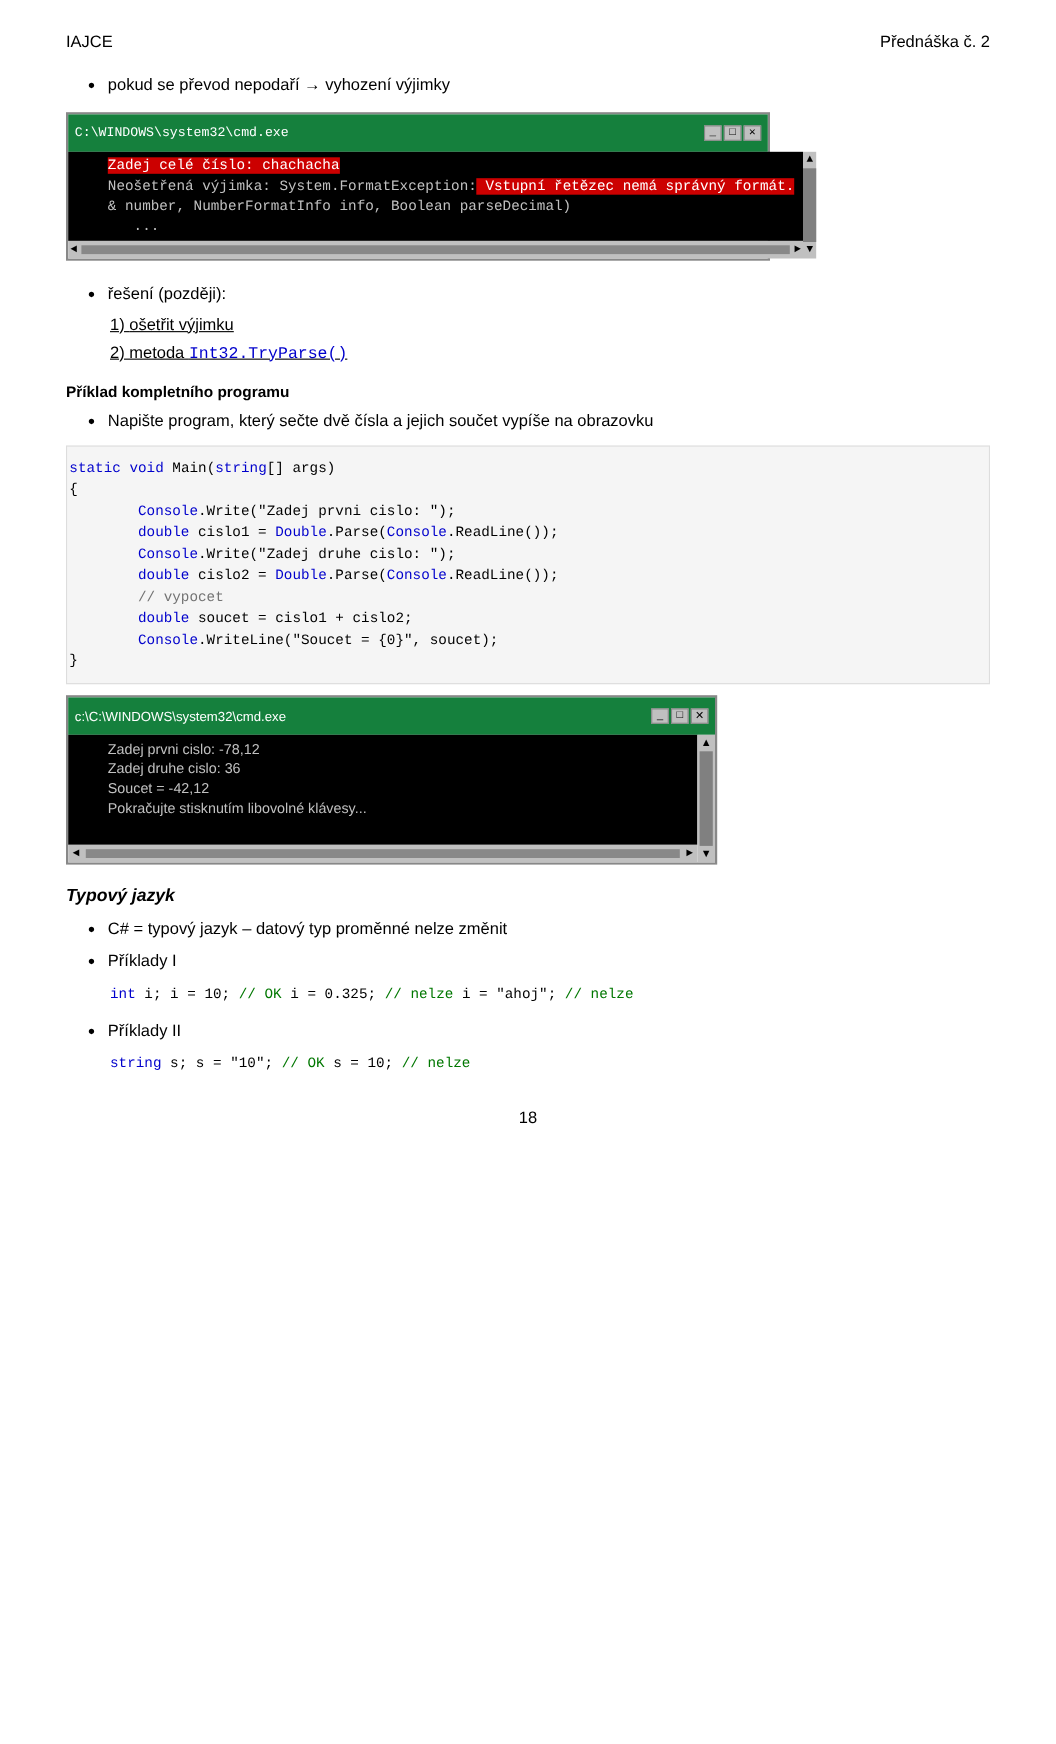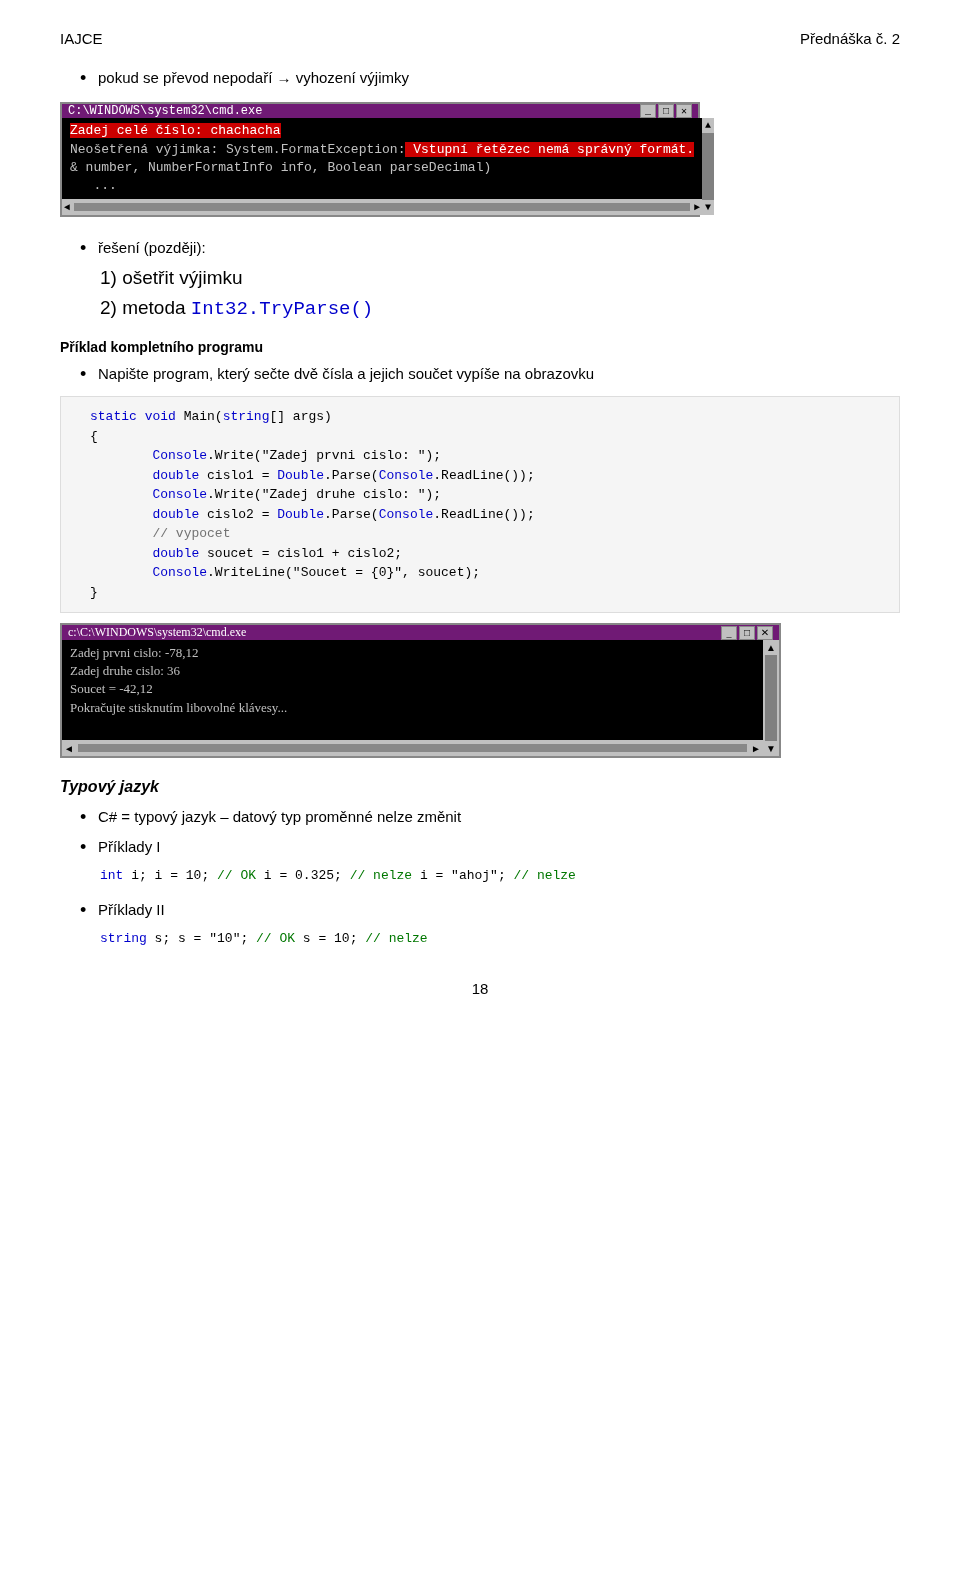--- a/index.html
+++ b/index.html
@@ -33,23 +33,23 @@
 
     
     .cmd-window {
       border: 2px solid #888;
       margin: 10px 0 20px 0;
       width: 640px;
       font-family: 'Courier New', monospace;
       font-size: 13px;
     }
     .cmd-titlebar {
-      background: #701a75;
+      background: #15803d;
       color: #fff;
-      padding: 0 6px;
+      padding: 10px 6px;
       display: flex;
       justify-content: space-between;
       align-items: center;
       font-size: 12px;
     }
     .cmd-titlebar-buttons {
       display: flex;
       gap: 2px;
     }
     .cmd-btn {
@@ -63,21 +63,21 @@
       align-items: center;
       justify-content: center;
       cursor: pointer;
     }
     .cmd-body {
       background: #000;
       color: #c0c0c0;
       padding: 4px 8px;
       min-height: 80px;
     }
-    .cmd-line { display: block; white-space: pre; line-height: 1.4; }
+    .cmd-line { display: block; white-space: pre; line-height: 1.4; margin-left: 28px; }
     .cmd-scrollbar {
       background: #c0c0c0;
       width: 16px;
       display: flex;
       flex-direction: column;
       align-items: center;
     }
     .cmd-with-scroll {
       display: flex;
     }
@@ -96,31 +96,31 @@
       font-weight: bold;
       margin: 18px 0 8px 0;
     }
 
     
     .code-block {
       font-family: 'Courier New', monospace;
       font-size: 13px;
       background: #f5f5f5;
       border: 1px solid #ddd;
-      padding: 10px 29px;
+      padding: 10px 2px;
       margin: 10px 0;
       line-height: 1.5;
       white-space: pre;
     }
     .code-keyword { color: #00c; }
     .code-comment { color: #737373; }
 
     
     .numbered-list { margin-left: 40px; margin-bottom: 8px; }
-    .numbered-item { margin-bottom: 4px; font-size: 19px; line-height: 1.4; }
+    .numbered-item { margin-bottom: 4px; font-size: 15px; line-height: 1.4; text-decoration: underline; }
     .inline-code-blue { font-family: 'Courier New', monospace; color: #0000cc; }
 
     
     .typovy-section { margin-top: 20px; }
 
     
     .page-number {
       text-align: center;
       margin-top: 30px;
       font-size: 15px;
@@ -133,22 +133,22 @@
       margin: 6px 0 6px 40px;
       line-height: 1.7;
     }
     .examples-code .kw { color: #0000cc; }
     .examples-code .cm { color: #007700; }
 
     
     .cmd-window2 {
       border: 2px solid #888;
       margin: 10px 0 20px 0;
-      width: 721px;
-      font-family: Liberation Serif, serif;
+      width: 592px;
+      font-family: Liberation Sans, sans-serif;
       font-size: 13px;
     }
   </style>
 </head>
 <body>
 
 <div class="header">
   <span>IAJCE</span>
   <span>Přednáška č. 2</span>
 </div>

